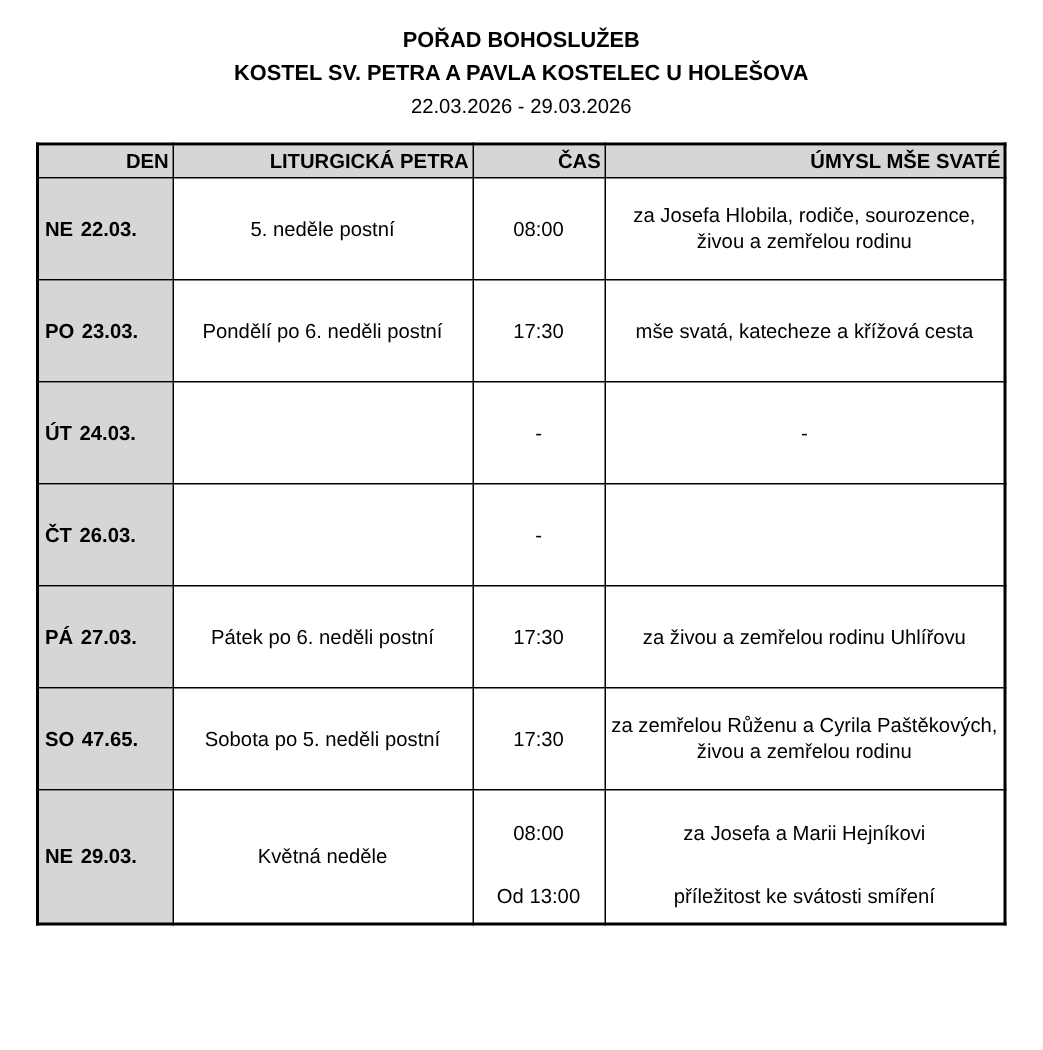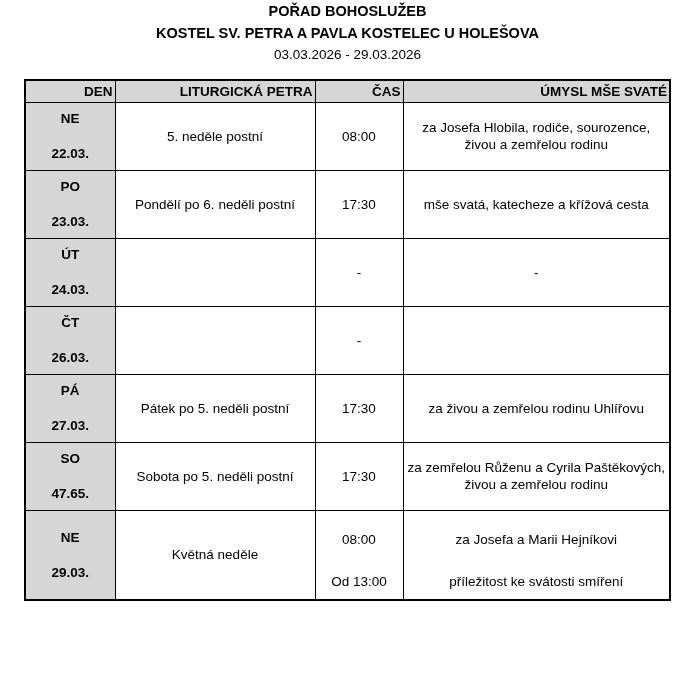--- a/index.html
+++ b/index.html
@@ -4,21 +4,21 @@
 <style>
   * { box-sizing: border-box; }
   html, body { margin: 0; padding: 0; }
   body {
     width: 695px;
     height: 700px;
     background: #ffffff;
     color: #000000;
     font-family: "Liberation Sans", "DejaVu Sans", sans-serif;
   }
-  .doc-header { text-align: center; padding-top: 0; }
+  .doc-header { text-align: center; padding-top: 16px; }
   .doc-title, .doc-subtitle {
     font-weight: bold;
     font-size: 14.5px;
     line-height: 22px;
   }
   .doc-daterange { font-size: 13.5px; line-height: 22px; }
 
   table.schedule {
     border-collapse: collapse;
     border: 2px solid #000;
@@ -40,37 +40,37 @@
     height: 22px;
     padding: 1px 2px;
     text-align: right;
   }
   .schedule tr.row { height: 68px; }
   .schedule tr.row-last { height: 88px; }
   .schedule td.day-cell {
     background: var(--header-bg, #d6d6d6);
     font-weight: bold;
   }
-  .day-wrap { display: flex; justify-content: flex-start; align-items: center; gap: 20px; flex-direction: column; }
+  .day-wrap { display: flex; justify-content: flex-start; align-items: center; gap: 5px; }
   .celebration-cell { padding: 2px 8px; }
   .intention-cell { padding: 2px 24px; line-height: 17px; }
   .stack { display: flex; flex-direction: column; height: 84px; }
   .stack .slot { display: flex; align-items: center; justify-content: center; line-height: 17px; }
   .stack .slot-0 { flex: 0 0 54px; }
   .stack .slot-1 { flex: 1; }
 </style>
 </head>
 <body>
 
 <div class="page">
 
   <div class="doc-header">
     <div class="doc-title">POŘAD BOHOSLUŽEB</div>
     <div class="doc-subtitle">KOSTEL SV. PETRA A PAVLA KOSTELEC U HOLEŠOVA</div>
-    <div class="doc-daterange">03.03.2026 - 29.03.2026</div>
+    <div class="doc-daterange">22.03.2026 - 29.03.2026</div>
   </div>
 
   <table class="schedule">
     <colgroup>
       <col style="width:90px">
       <col style="width:200px">
       <col style="width:88px">
       <col style="width:267px">
     </colgroup>
     <thead>
@@ -132,21 +132,21 @@
         <td class="intention-cell"></td>
       </tr>
 
       <tr class="row">
         <td class="day-cell">
           <div class="day-wrap">
             <span>PÁ</span>
             <span>27.03.</span>
           </div>
         </td>
-        <td class="celebration-cell">Pátek po 5. neděli postní</td>
+        <td class="celebration-cell">Pátek po 6. neděli postní</td>
         <td class="time-cell">17:30</td>
         <td class="intention-cell">za živou a zemřelou rodinu Uhlířovu</td>
       </tr>
 
       <tr class="row">
         <td class="day-cell">
           <div class="day-wrap">
             <span>SO</span>
             <span>47.65.</span>
           </div>

